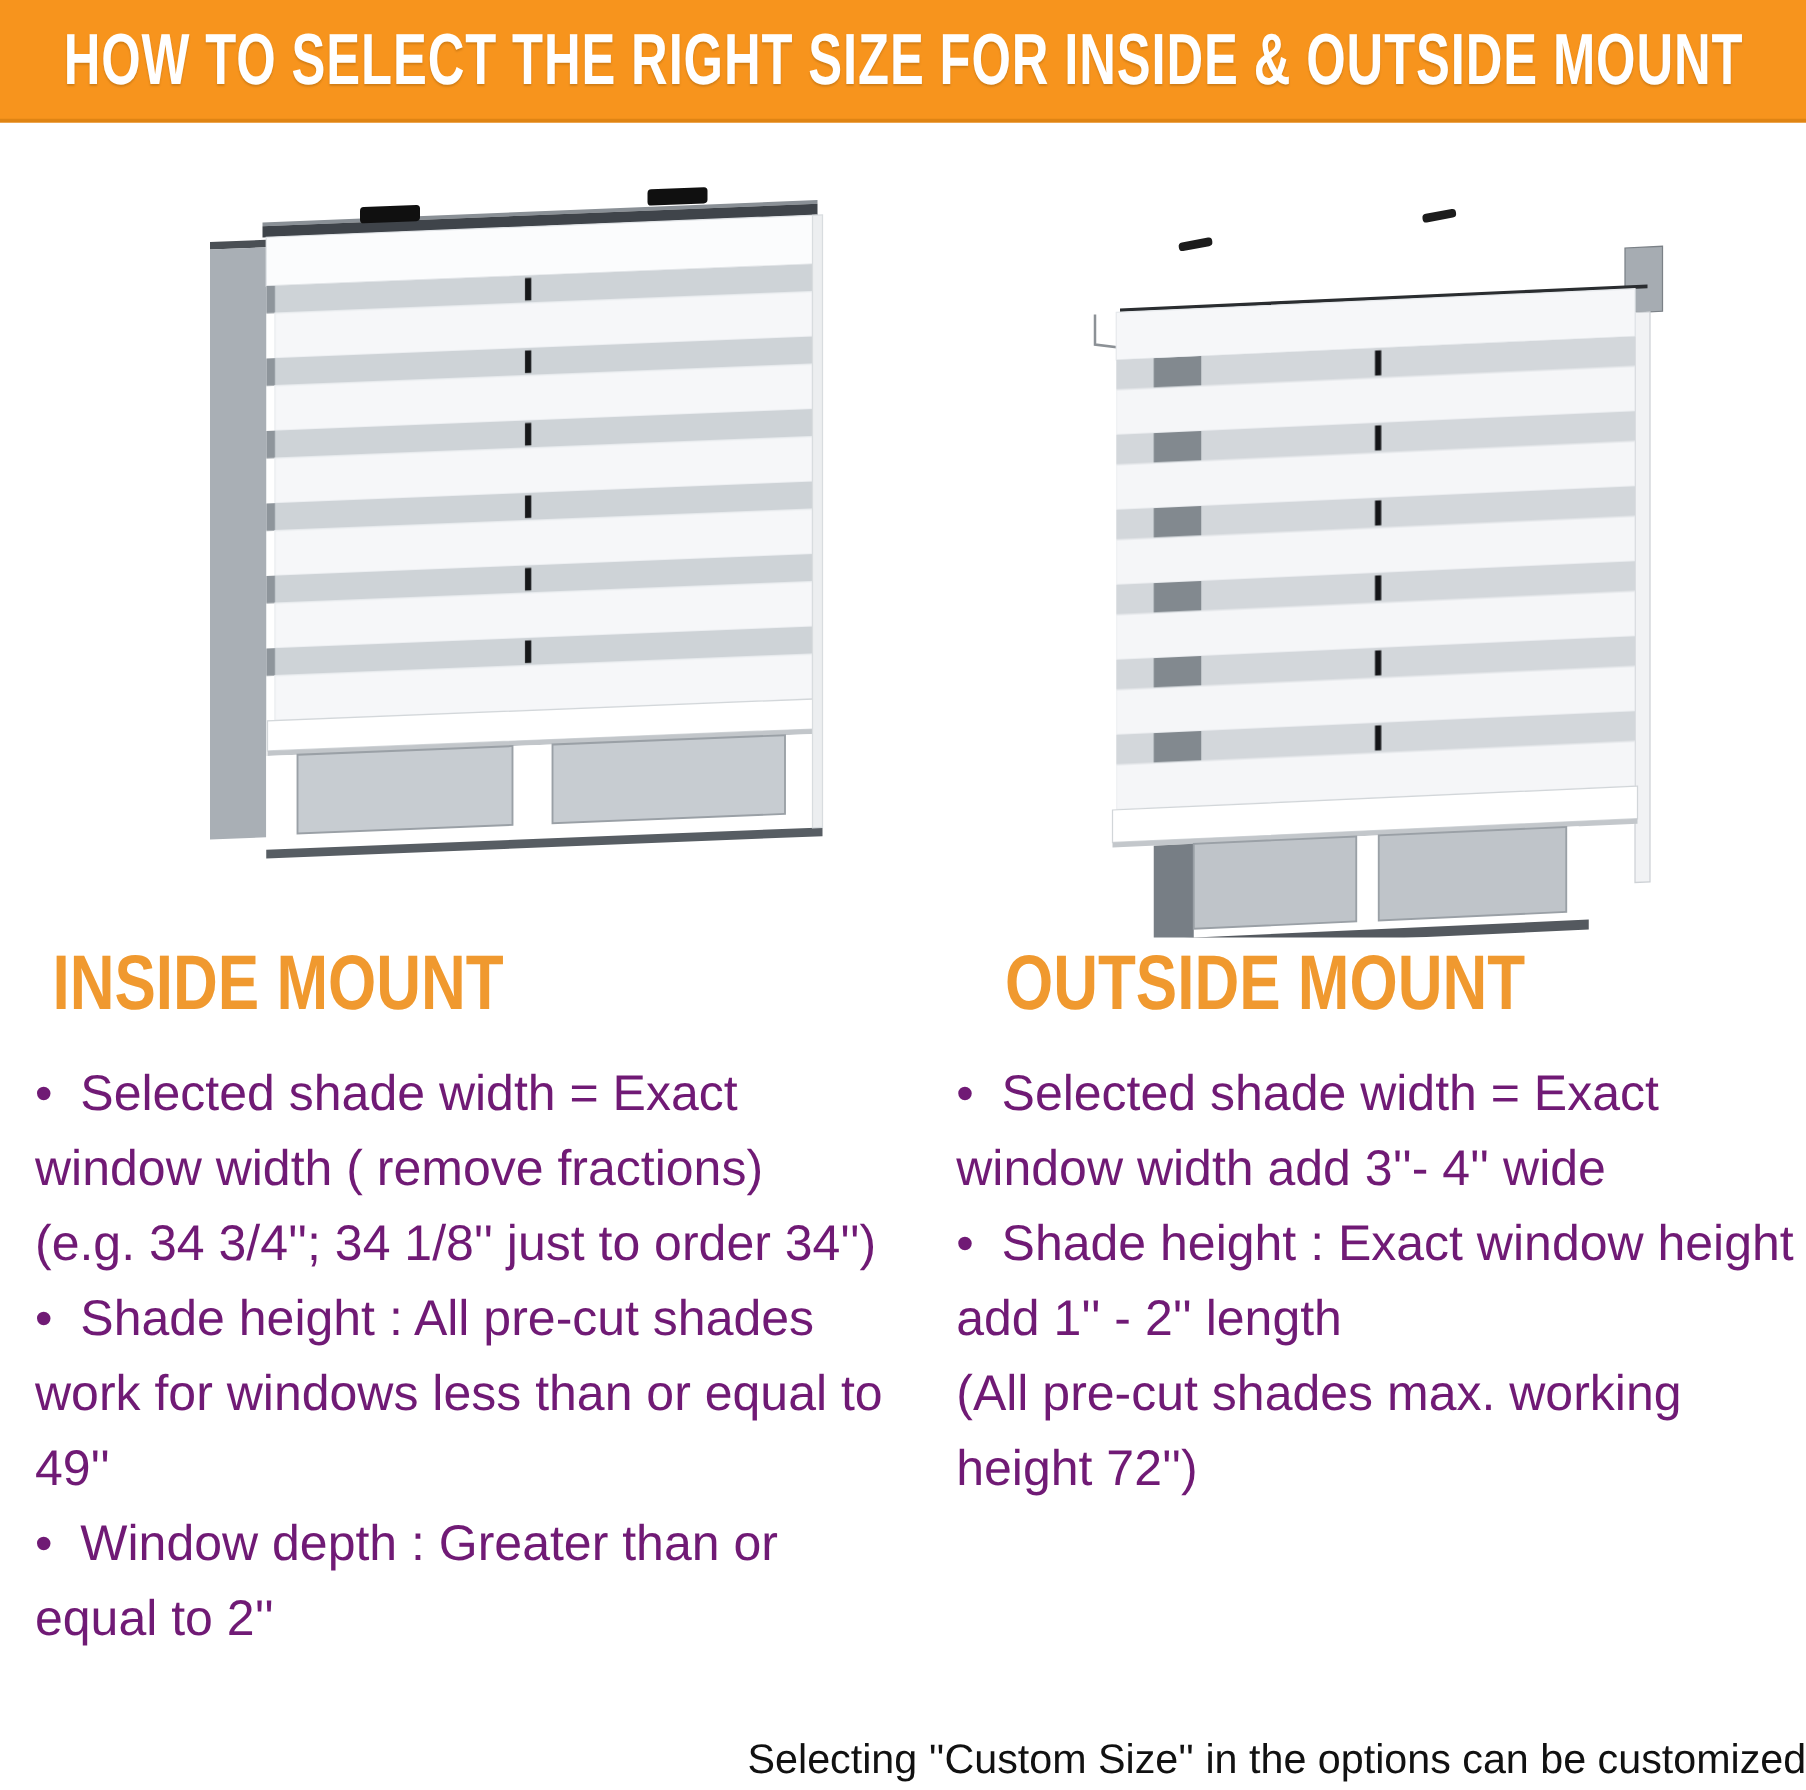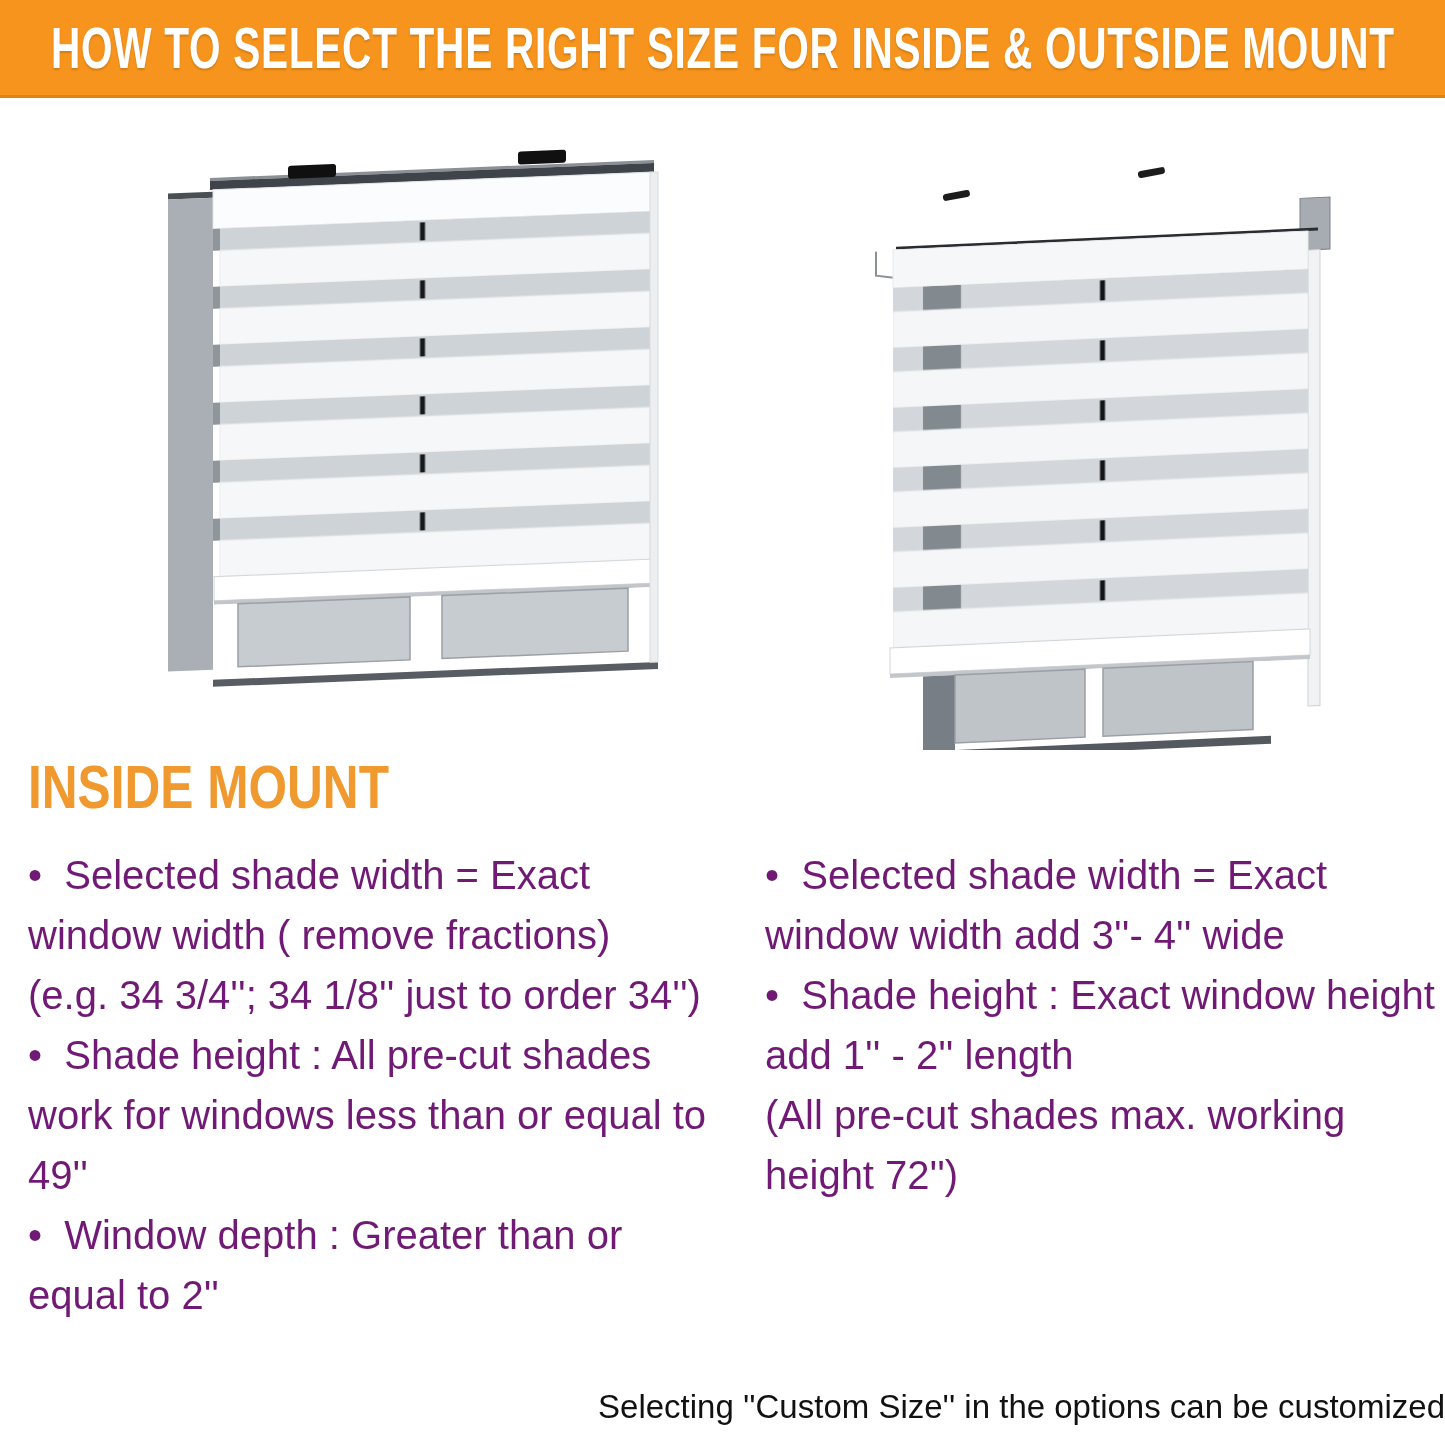--- a/index.html
+++ b/index.html
@@ -21,21 +21,21 @@
   
   .illus{position:absolute;}
   .illus-left{left:158px;top:148px;width:505px;height:560px;}
   .illus-right{left:868px;top:138px;width:470px;height:612px;}
   
   .mount-heading{
     position:absolute;top:752px;font-weight:bold;font-size:62px;line-height:70px;
     color:#f0992f;white-space:nowrap;
   }
   .mount-heading .squeeze{display:inline-block;transform:scaleX(0.80);transform-origin:left center;}
-  .heading-inside{left:28px;}
+  .heading-inside{left:42px;}
   .heading-outside{left:804px;}
   
   .col{
     position:absolute;top:845px;font-size:40px;line-height:60px;color:#701a75;
   }
   .col p{margin:0;white-space:pre-wrap;}
   .col-left{left:28px;width:706px;}
   .col-right{left:765px;width:672px;}
   
   .footer-note{
@@ -121,20 +121,23 @@
       <rect x="55" y="523" width="32" height="77" fill="#777e85"></rect>
       <rect x="87" y="523" width="130" height="68" fill="#bfc4c9" stroke="#9aa0a6" stroke-width="1.5"></rect>
       <rect x="235" y="523" width="150" height="68" fill="#bfc4c9" stroke="#9aa0a6" stroke-width="1.5"></rect>
       <rect x="58" y="598" width="345" height="8" fill="#54595f"></rect>
     </g>
   </svg>
 
   <div class="mount-heading heading-inside">
     <span class="squeeze">INSIDE MOUNT</span>
   </div>
+  <div class="mount-heading heading-outside">
+    <span class="squeeze">OUTSIDE MOUNT</span>
+  </div>
 
   <div class="col col-left">
     <p>•  Selected shade width = Exact
 window width ( remove fractions)
 (e.g. 34 3/4''; 34 1/8'' just to order 34'')</p>
     <p>•  Shade height : All pre-cut shades
 work for windows less than or equal to
 49''</p>
     <p>•  Window depth : Greater than or
 equal to 2''</p>

